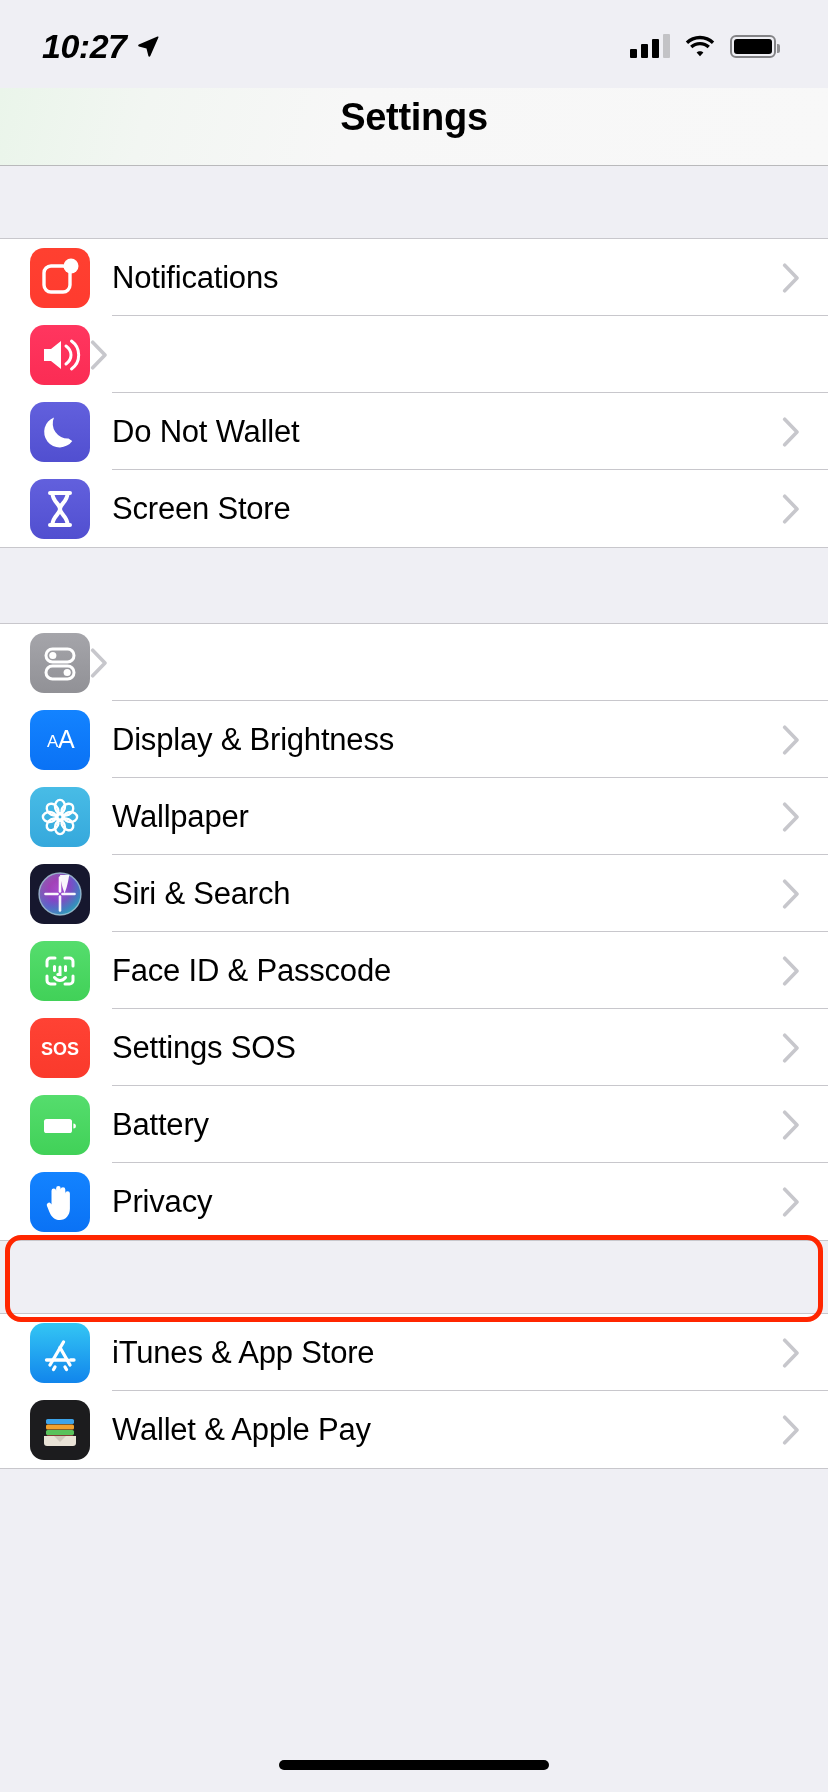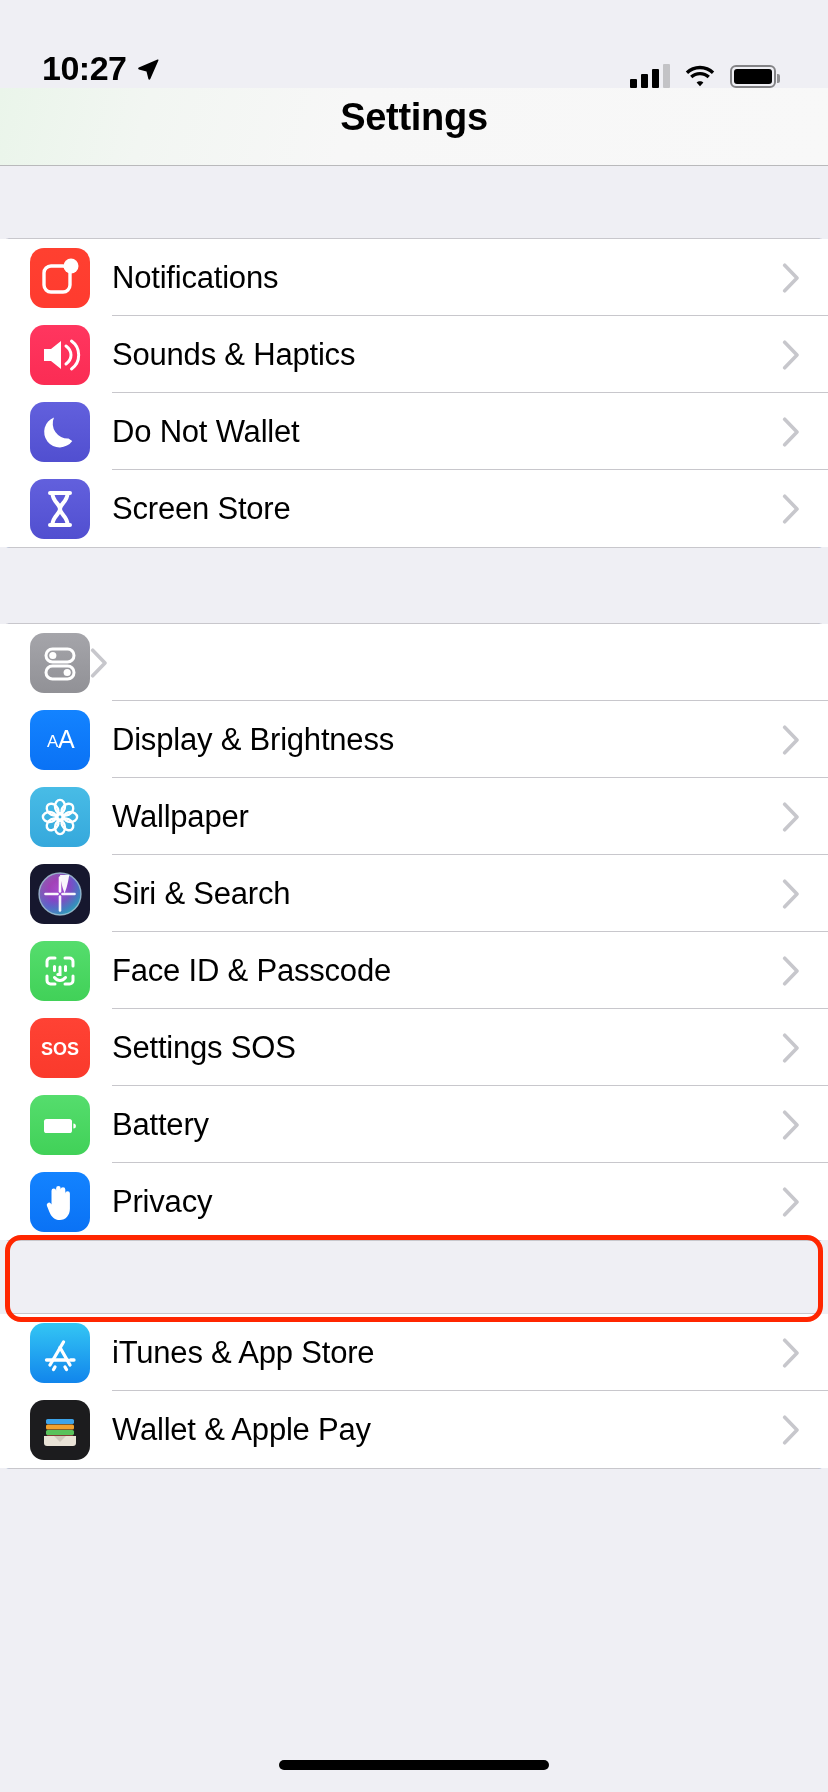--- a/index.html
+++ b/index.html
@@ -8,22 +8,23 @@
     font-family:"Liberation Sans", sans-serif;
     background:#EFEFF4;
     -webkit-font-smoothing:antialiased;
     overflow:hidden;
     position:relative;
   }
 
   
   .statusbar{
     position:relative;height:88px;width:828px;
-    display:flex;align-items:flex-end;justify-content:space-between;
+    display:flex;align-items:center;justify-content:space-between;
     padding:0 52px 0 42px;
+    font-style:italic;
   }
   .sb-left{display:flex;align-items:center;gap:10px;}
   .sb-time{font-size:34px;font-weight:700;letter-spacing:-0.5px;color:#000;padding-top:4px;}
   .loc-arrow{width:24px;height:24px;margin-top:4px;}
   .sb-right{display:flex;align-items:center;gap:14px;padding-top:4px;}
   .bars{display:flex;align-items:flex-end;gap:4px;height:24px;}
   .bars i{display:block;width:7px;background:#000;border-radius:1px;}
   .bars i:nth-child(1){height:9px;}
   .bars i:nth-child(2){height:14px;}
   .bars i:nth-child(3){height:19px;}
@@ -40,21 +41,21 @@
     position:relative;height:78px;width:828px;
     display:flex;align-items:flex-start;justify-content:center;
     background:linear-gradient(105deg,#eaf5ea 0%,#f2f6f2 18%,#f7f7f7 42%,#f8f8f8 100%);
     border-bottom:1px solid #b9b9bb;
   }
   .header-title{font-size:38px;font-weight:700;color:#000;letter-spacing:-0.3px;margin-top:8px;}
 
   
   .scroll{width:828px;background:#EFEFF4;}
   .gap{background:#EFEFF4;}
-  .group{background:#3b82f6;border-top:1px solid #c8c7cc;border-bottom:1px solid #c8c7cc;border-radius:10px;}
+  .group{background:#3b82f6;border-top:1px solid #c8c7cc;border-bottom:1px solid #c8c7cc;}
   .row{
     position:relative;display:flex;align-items:center;
     height:77px;padding-left:30px;background:#FFFFFF;
   }
   .row .sep{
     position:absolute;left:112px;right:0;bottom:0;height:1px;background:#c8c7cc;
   }
   .icon{
     width:60px;height:60px;border-radius:14px;flex:0 0 60px;
     display:flex;align-items:center;justify-content:center;overflow:hidden;position:relative;
@@ -135,21 +136,20 @@
         <span class="sep"></span>
       </div>
       <div class="row">
         <span class="icon" style="background:linear-gradient(180deg,#FF365F,#FB2C54)">
           <svg viewBox="0 0 60 60">
             <path d="M14 24h7l10-8v28l-10-8h-7z" fill="#fff"></path>
             <path d="M36 21c3.2 2.4 5 5.6 5 9s-1.8 6.6-5 9" fill="none" stroke="#fff" stroke-width="3" stroke-linecap="round"></path>
             <path d="M41.5 16c4.6 3.3 7.2 8.1 7.2 14s-2.6 10.7-7.2 14" fill="none" stroke="#fff" stroke-width="3" stroke-linecap="round"></path>
           </svg>
         </span>
-        <span class="label">Sounds &amp; Haptics</span>
         <span class="right">
 
           <svg class="chev" viewBox="0 0 12 20">
             <path d="M1.8 1.5 10 10l-8.2 8.5" fill="none" stroke="#C7C7CC" stroke-width="2.4" stroke-linecap="round" stroke-linejoin="round"></path>
           </svg>
         </span>
         <span class="sep"></span>
       </div>
       <div class="row">
         <span class="icon" style="background:linear-gradient(180deg,#6260DD,#514FD0)">

